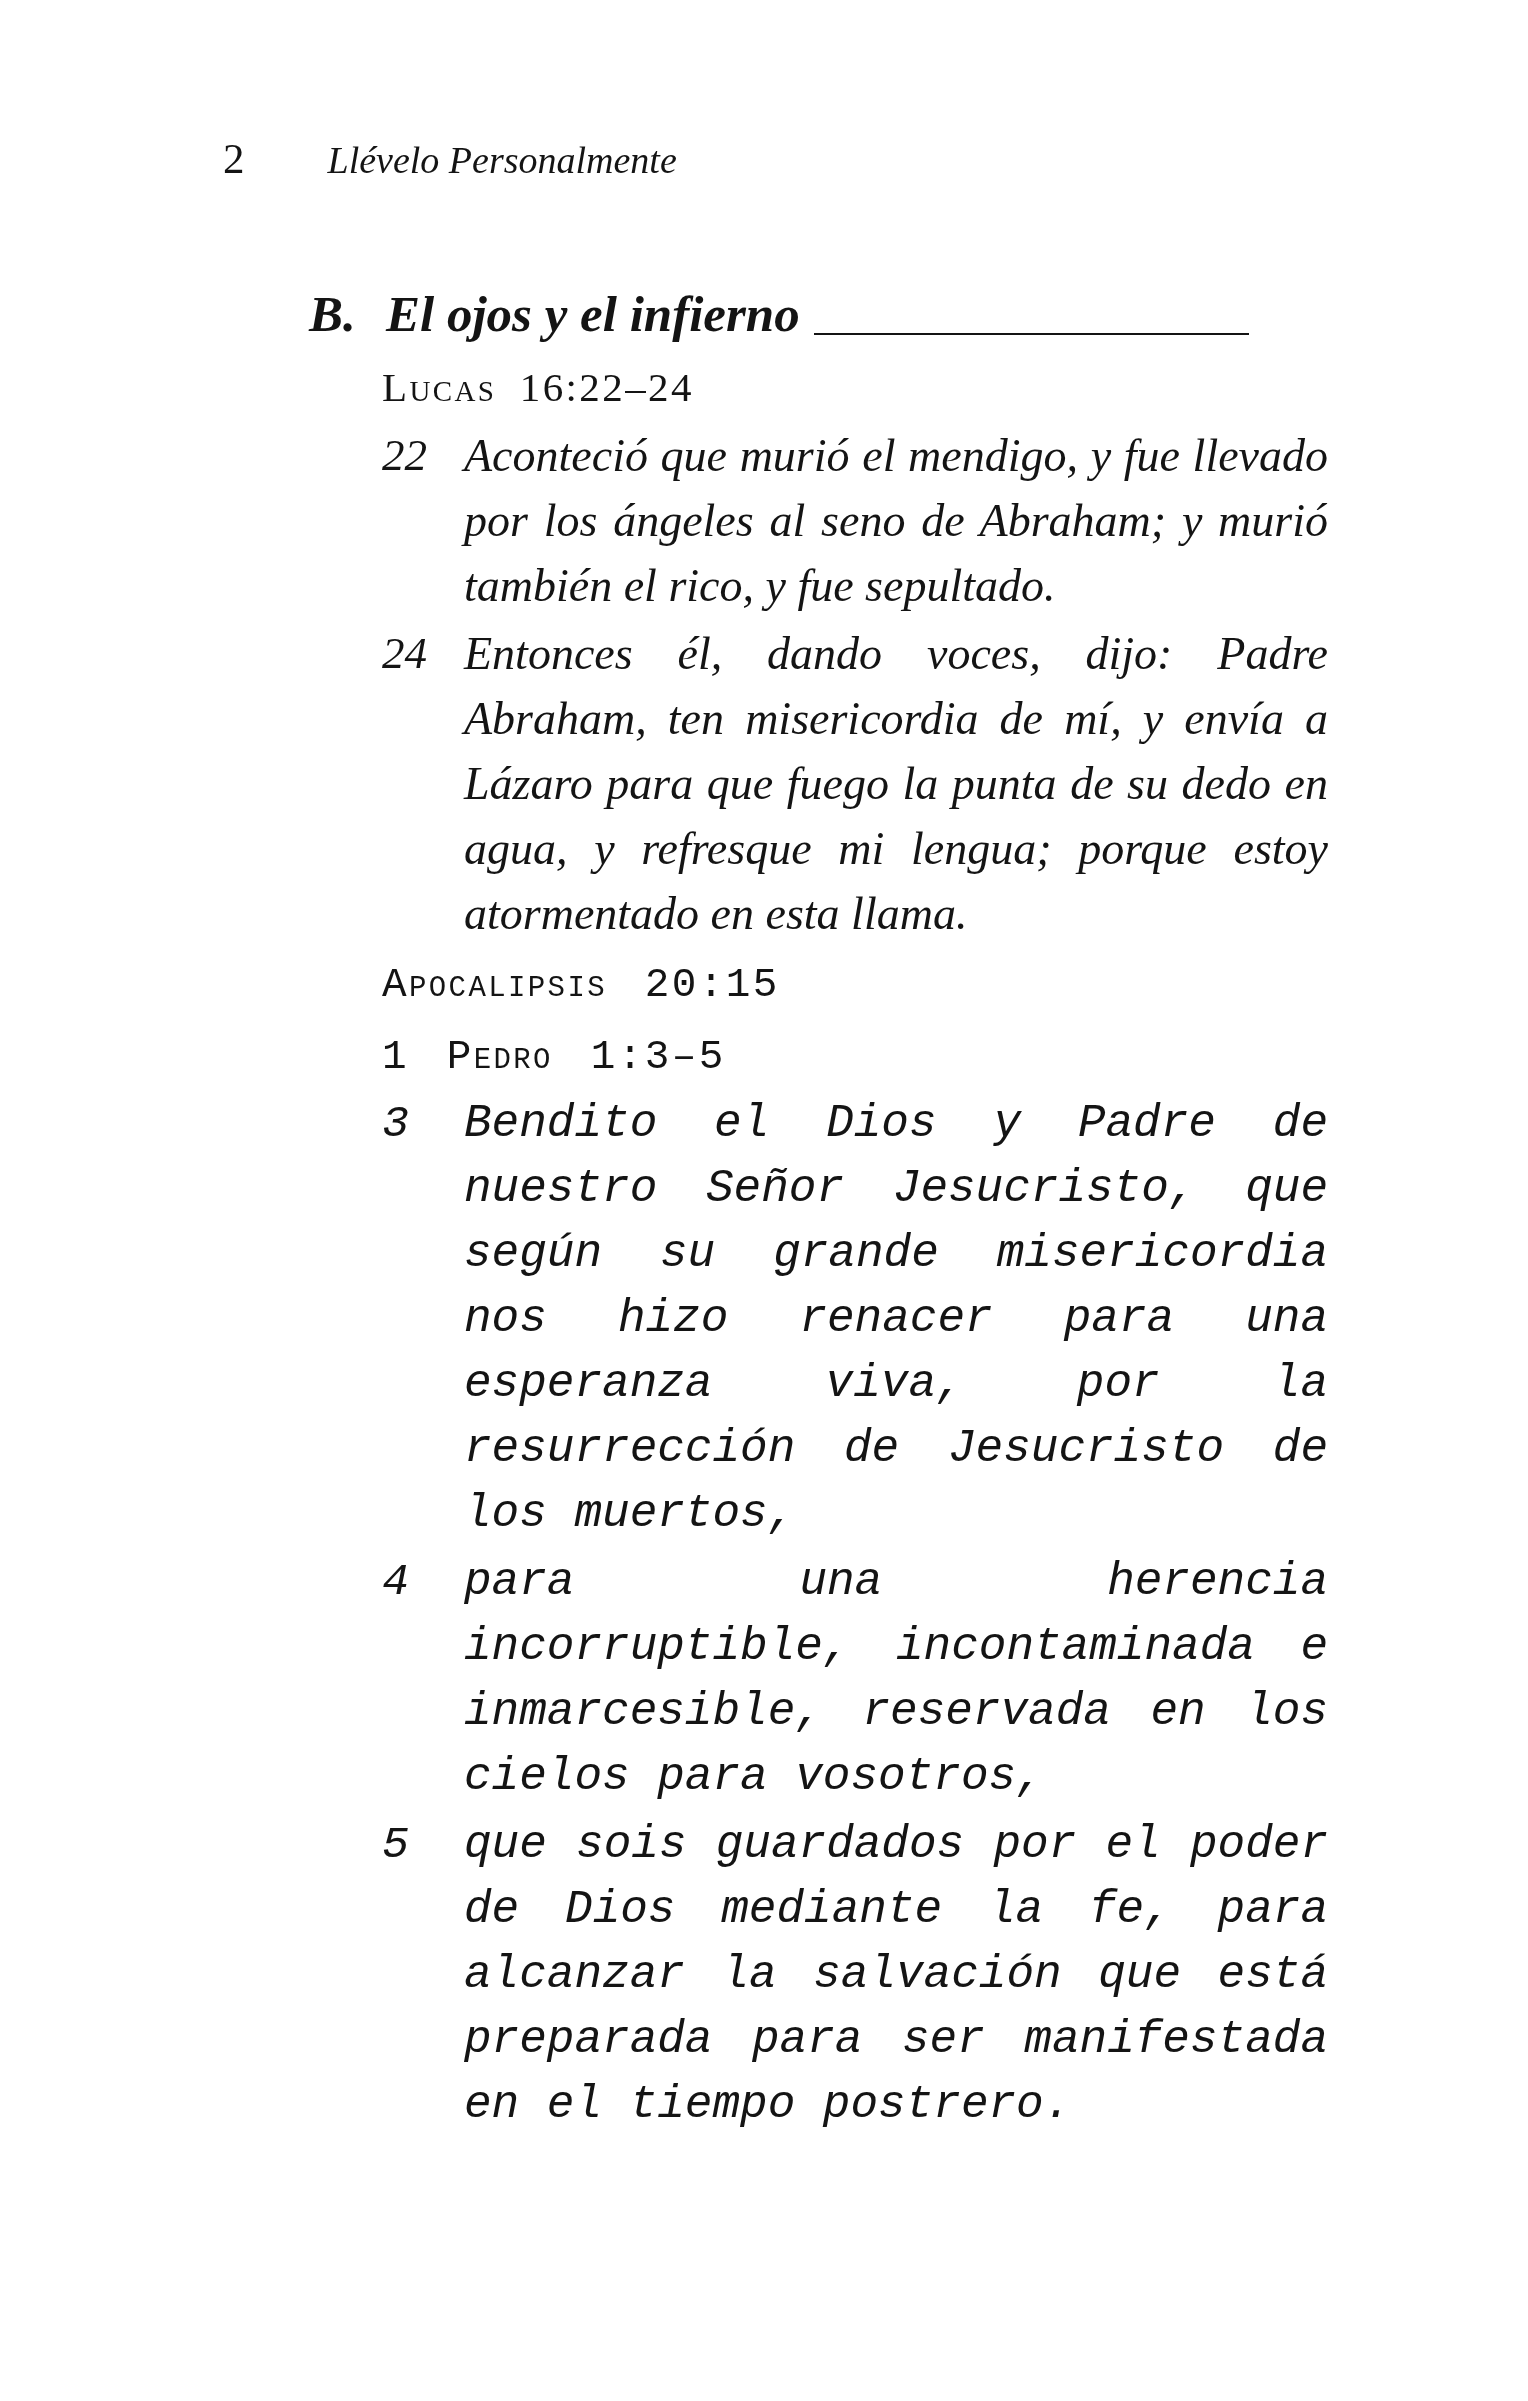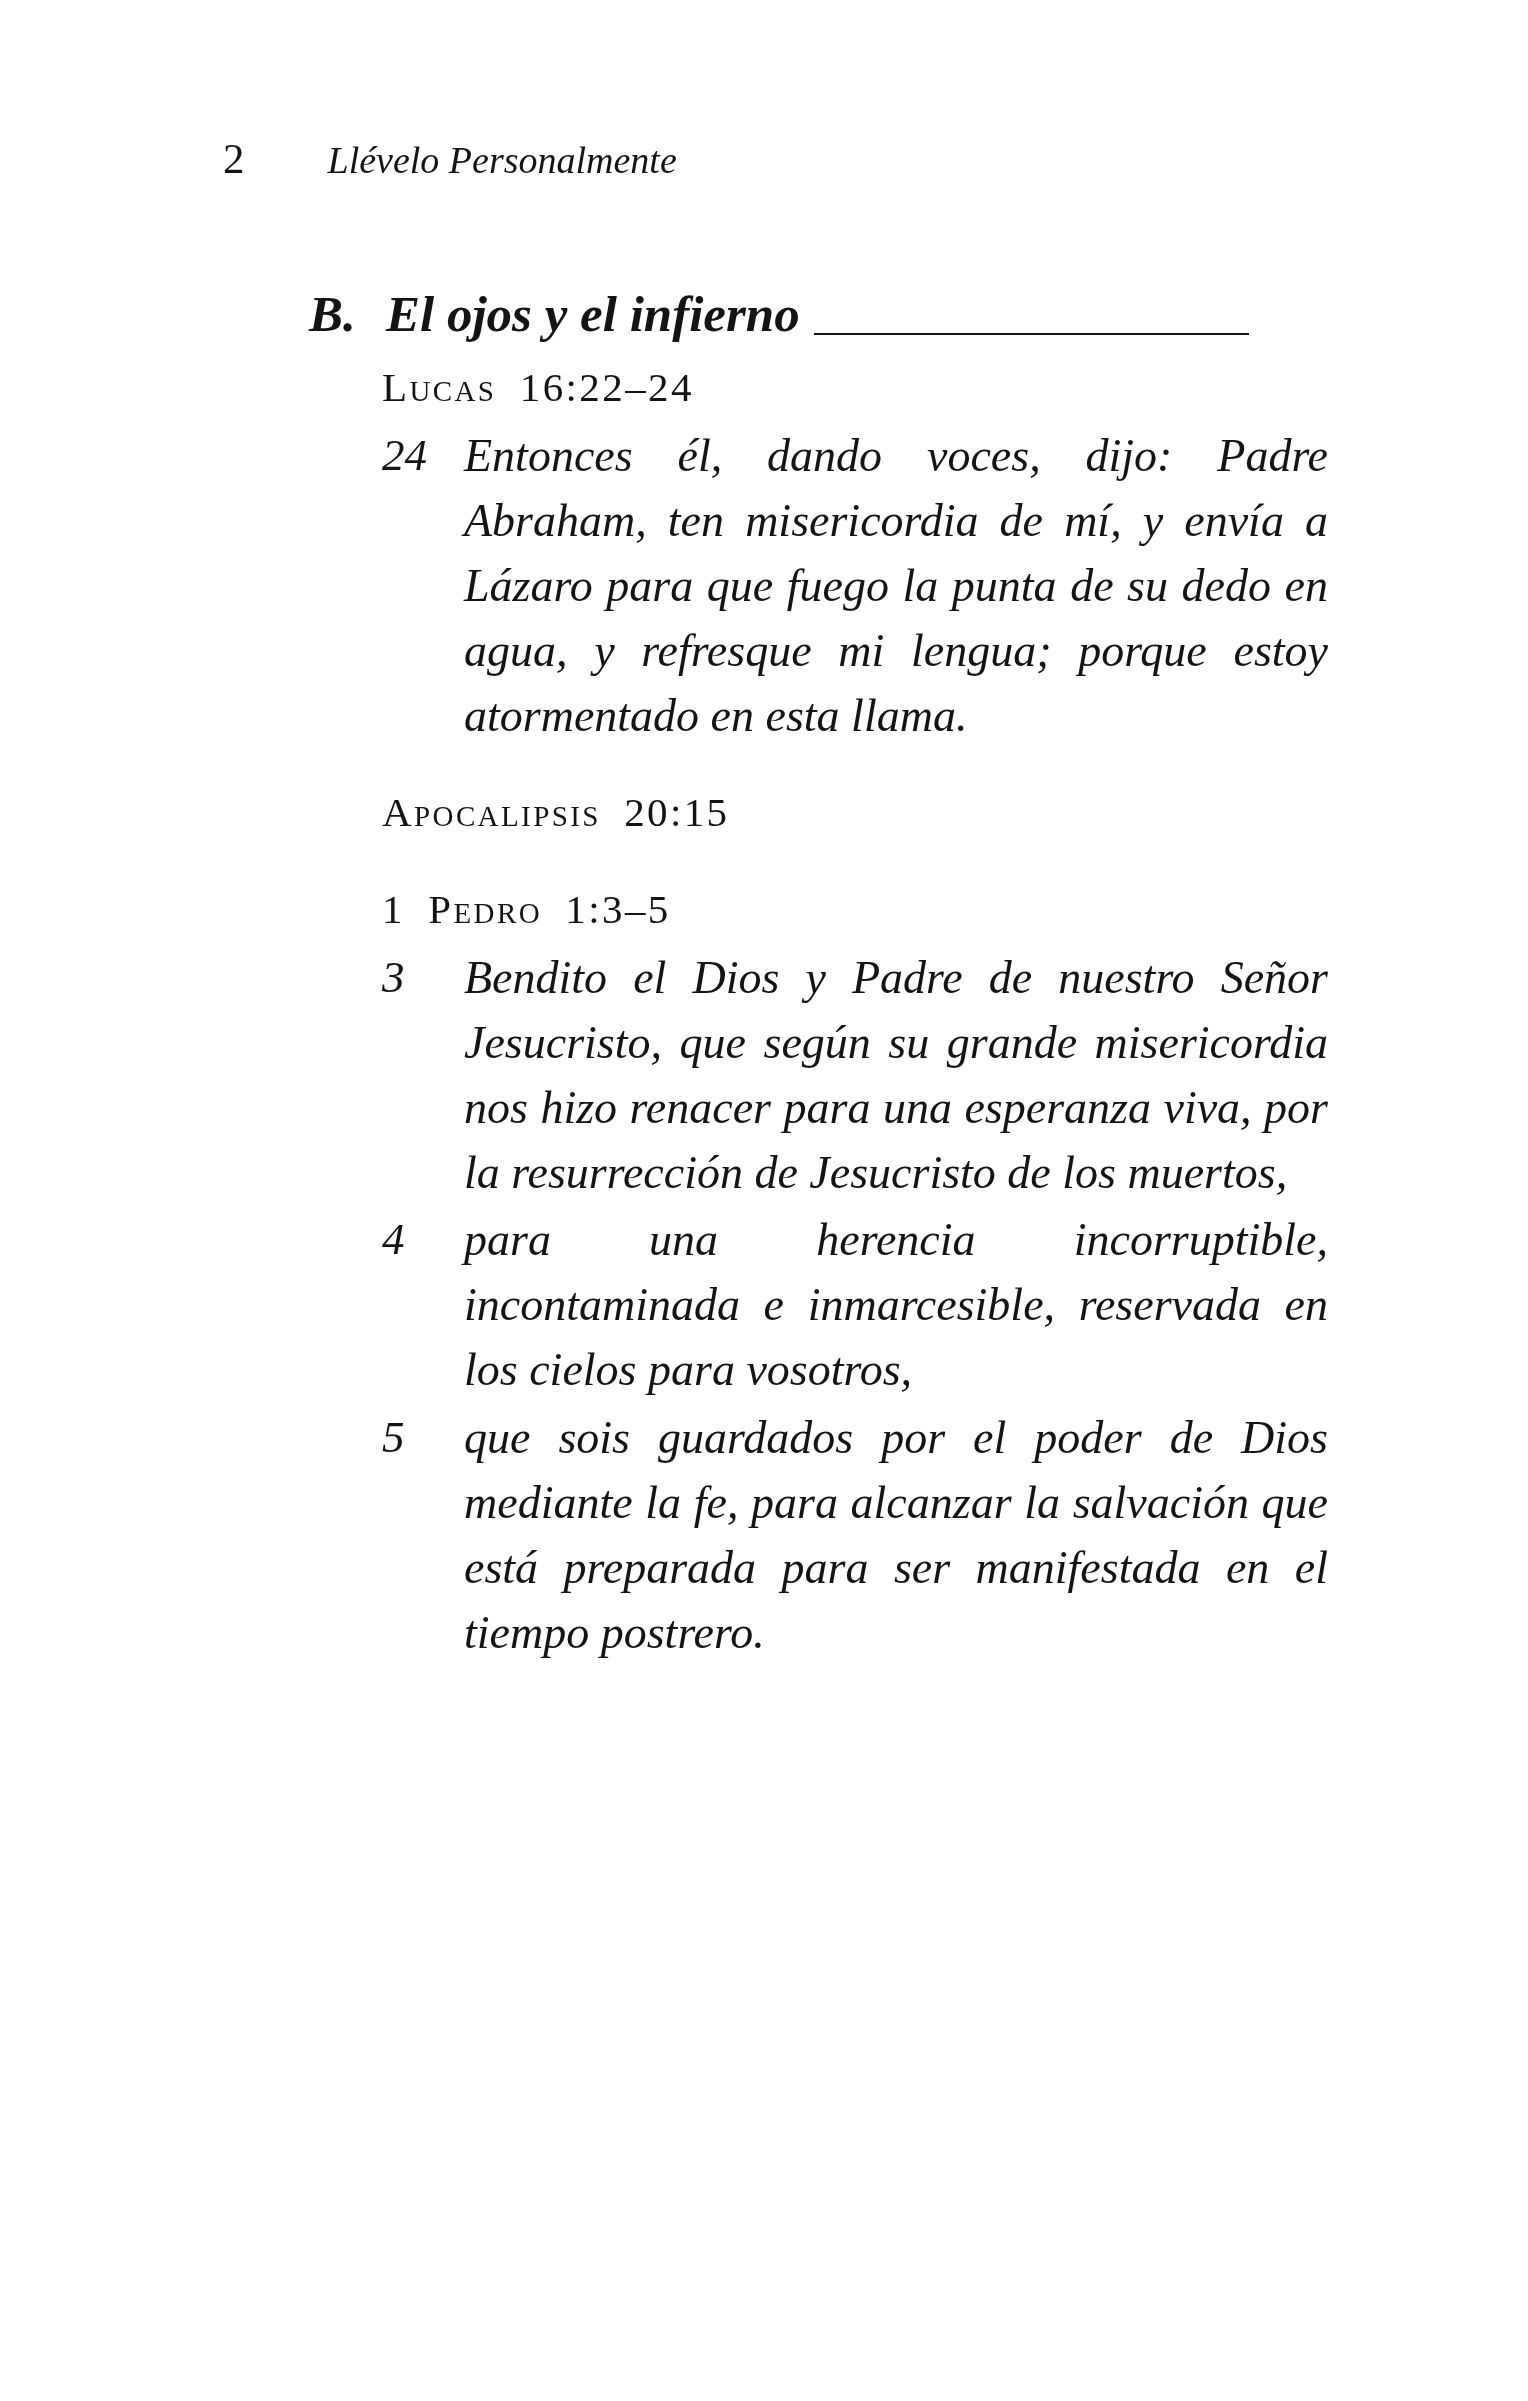--- a/index.html
+++ b/index.html
@@ -70,21 +70,22 @@
     border-bottom: 2.4px solid #141414;
     position: relative;
     top: 3.9px;
   }
 
   
   .scripture {
     margin-left: 73px;
   }
   .scripture + .scripture {
-    margin-top: 32px;
+    margin-top: 7px;
+    font-family: Liberation Mono, monospace;
   }
   .scripture-ref {
     margin: 0 0 1px 0;
     font-size: 41px;
     line-height: 65px;
     font-weight: normal;
     font-style: normal;
     font-variant-caps: small-caps;
     letter-spacing: 2.4px;
     word-spacing: 10.7px;
@@ -126,20 +127,24 @@
 
     <div class="section-heading">
       <span class="section-letter">B.</span>
       <span class="section-title">El ojos y el infierno</span>
       <span class="fill-line"></span>
     </div>
 
     <section class="scripture">
       <h2 class="scripture-ref">Lucas 16:22–24</h2>
       <div class="verse">
+        <span class="verse-num">22</span>
+        <p class="verse-text">Aconteció que murió el mendigo, y fue llevado por los ángeles al seno de Abraham; y murió también el rico, y fue sepultado.</p>
+      </div>
+      <div class="verse">
         <span class="verse-num">24</span>
         <p class="verse-text">Entonces él, dando voces, dijo: Padre Abraham, ten misericordia de mí, y envía a Lázaro para que fuego la punta de su dedo en agua, y refresque mi lengua; porque estoy atormentado en esta llama.</p>
       </div>
     </section>
 
     <section class="scripture">
       <h2 class="scripture-ref">Apocalipsis 20:15</h2>
     </section>
 
     <section class="scripture">

